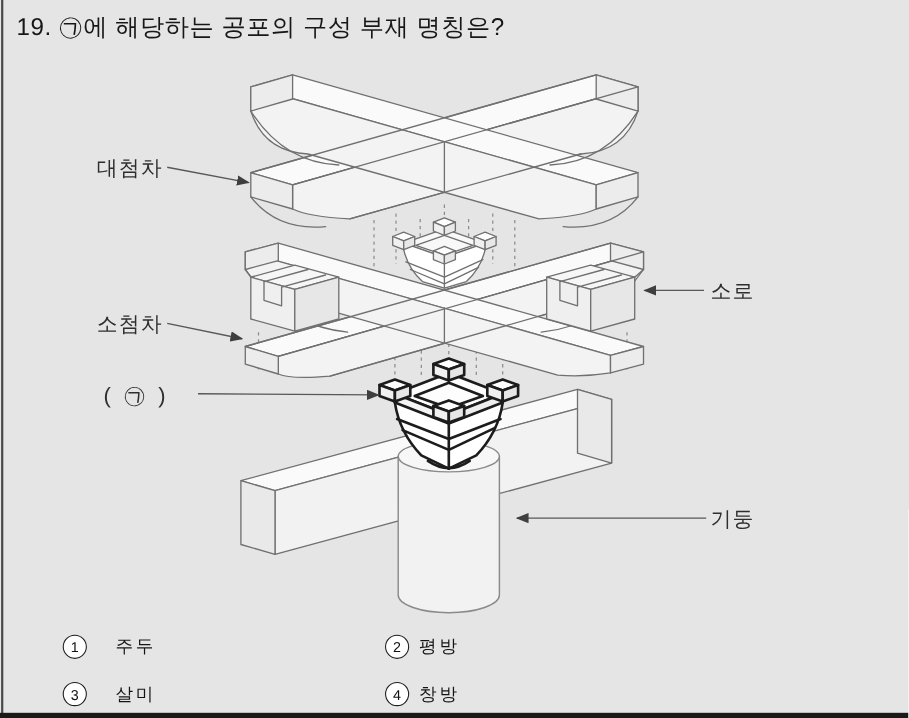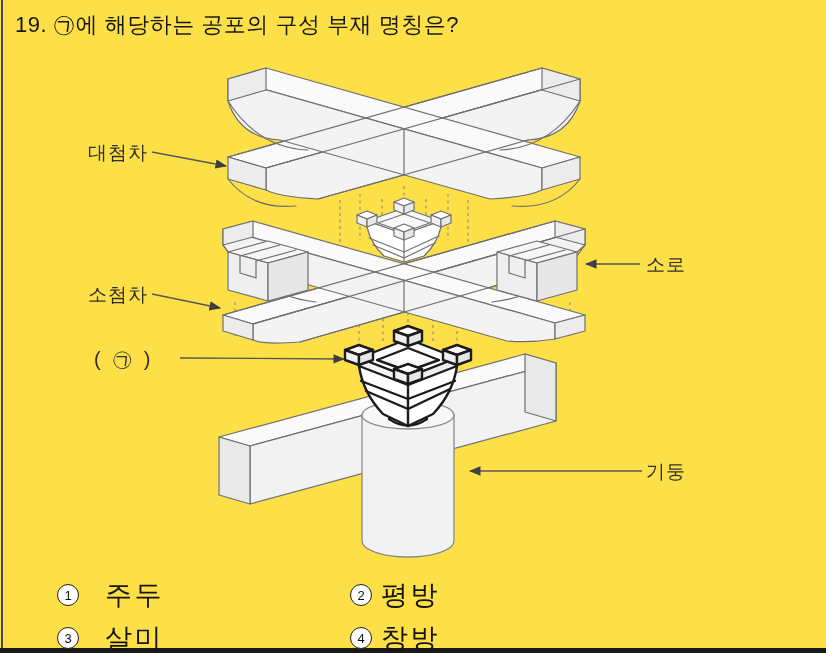--- a/index.html
+++ b/index.html
@@ -1,27 +1,27 @@
 <!DOCTYPE html>
 <html><head>
 <meta charset="utf-8">
 <style>
   html,body{margin:0;padding:0;background:#fff;}
-  .page{position:relative;width:826px;height:653px;background:#fde047;
+  .page{position:relative;width:826px;height:653px;background:#e5e5e5;
         font-family:"Liberation Sans","DejaVu Sans",sans-serif;overflow:hidden;}
   .border-left{position:absolute;left:1px;top:0;width:2px;height:653px;background:#474747;}
   .border-bottom{position:absolute;left:0;top:648px;width:826px;height:5px;background:#191919;}
   .title{position:absolute;left:15px;top:10px;font-size:22px;color:#171717;
          letter-spacing:.5px;white-space:nowrap;}
   .title .qnum{margin-right:6px;}
   .option{position:absolute;display:flex;align-items:center;}
   .onum{width:20px;height:20px;border:1.6px solid #1f1f1f;border-radius:50%;
         display:flex;align-items:center;justify-content:center;
         font-size:13px;color:#111;flex:none;background:#fff;}
-  .olabel{font-size:27px;color:#141414;letter-spacing:2.5px;white-space:nowrap;}
+  .olabel{font-size:16px;color:#141414;letter-spacing:2.5px;white-space:nowrap;}
   .gap-wide{margin-left:26px;}
   .gap-narrow{margin-left:9px;}
   svg.diagram{position:absolute;left:0;top:0;}
   .fc{stroke:#707070;stroke-width:1.2;stroke-linejoin:round;}
   .ln{fill:none;stroke:#707070;stroke-width:1.2;stroke-linejoin:round;stroke-linecap:round;}
   .dash{fill:none;stroke:#8a8a8a;stroke-width:1.1;stroke-dasharray:3 3.5;}
   .bold{fill:none;stroke:#1c1c1c;stroke-width:2.4;stroke-linejoin:round;stroke-linecap:round;}
   .boldf{stroke:#1c1c1c;stroke-width:2.4;stroke-linejoin:round;}
   .lead{fill:none;stroke:#575757;stroke-width:1.3;}
   .dlabel{font-size:19px;fill:#2e2e2e;letter-spacing:1px;}

